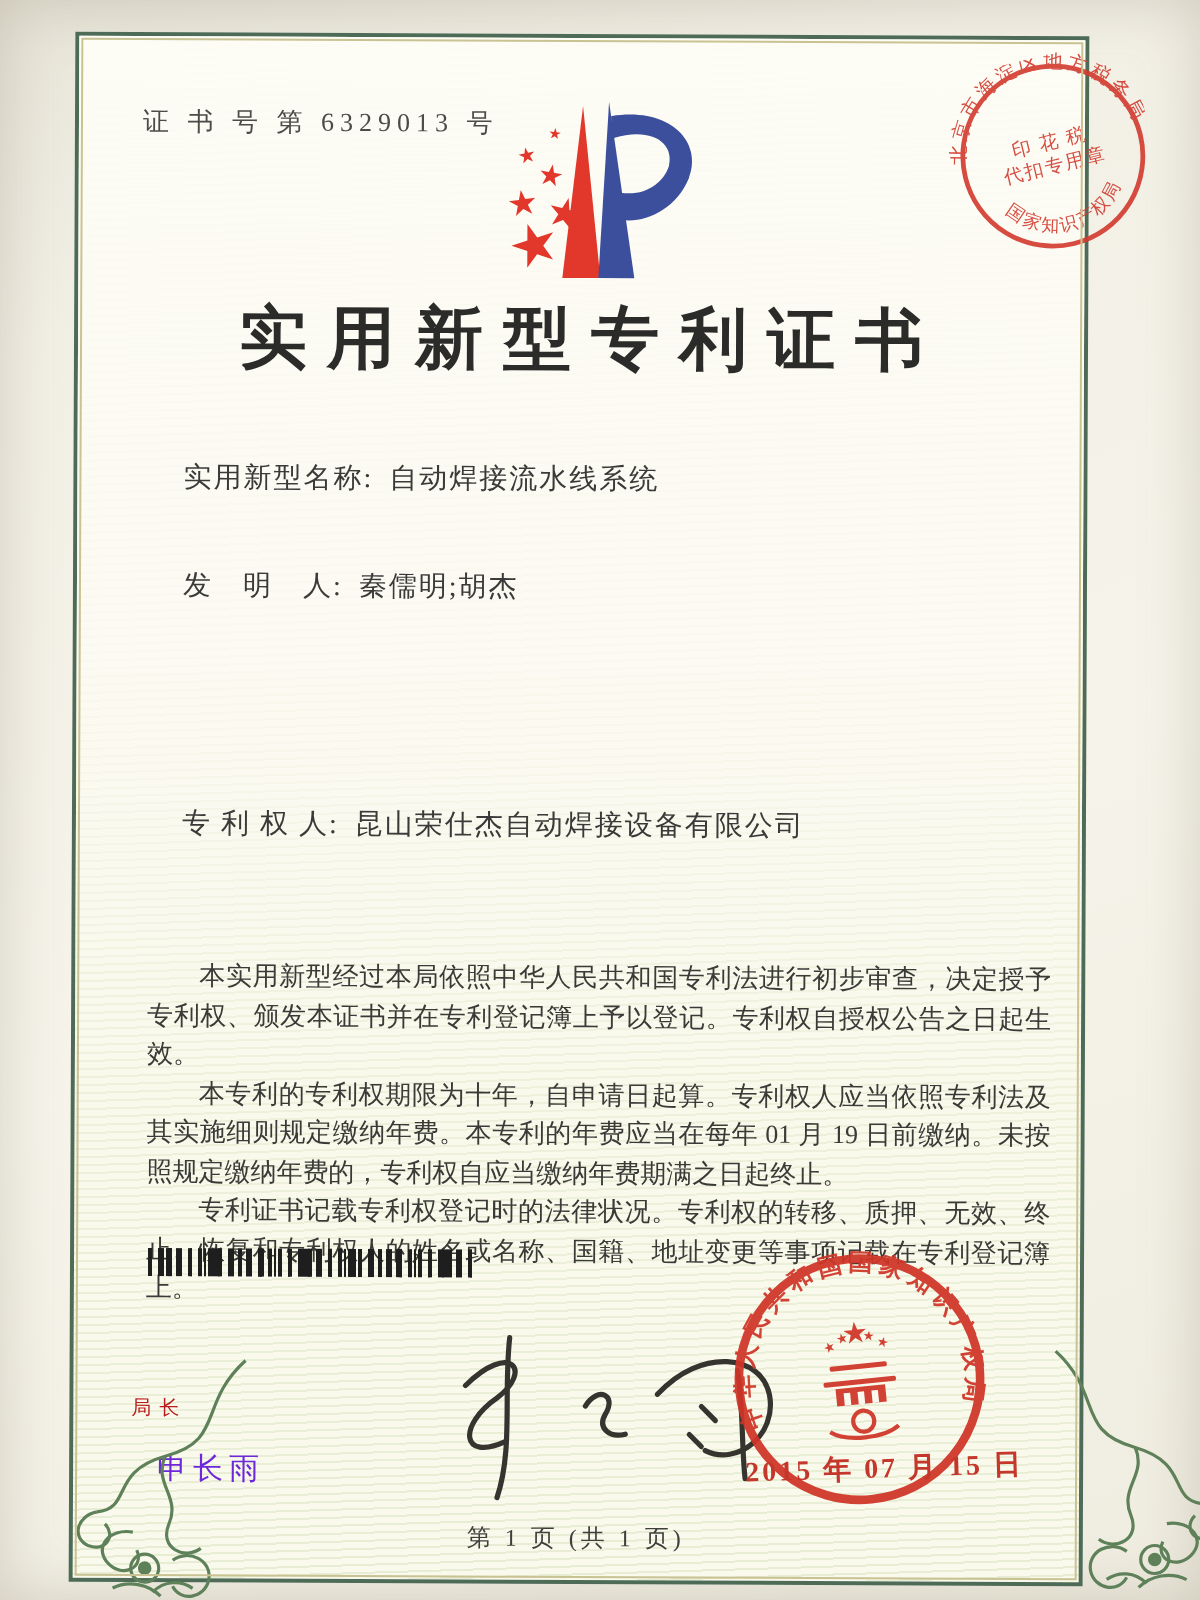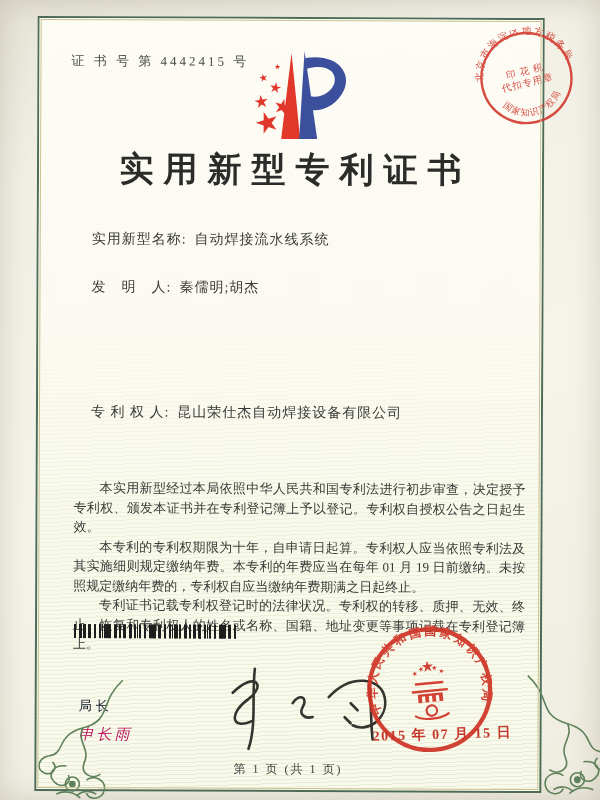--- a/index.html
+++ b/index.html
@@ -42,39 +42,39 @@
   .title{
     position:absolute;left:0;right:0;top:128px;margin:0;
     text-align:center;font-size:34px;font-weight:600;color:#2b2b29;
     letter-spacing:10px;text-indent:10px;white-space:nowrap;
   }
   .field-row{
     position:absolute;left:36px;white-space:nowrap;
     font-size:14px;color:#3a3a38;letter-spacing:1px;
   }
   .field-row .lbl{margin-right:8px;margin-left:17px;}
-  .f0{top:212px}.f1{top:260px}.f2{top:297px}.f3{top:344px}.f4{top:385px}.f5{top:432px}
+  .f0{top:212px}.f1{top:266px}.f2{top:297px}.f3{top:344px}.f4{top:385px}.f5{top:432px}
 
   .body-text{
     position:absolute;left:36px;top:460px;width:452px;
     font-size:13px;line-height:19.5px;color:#39393б;color:#3a3a37;
     text-align:justify;
   }
   .body-text p{margin:0;text-indent:2em;}
 
   .barcode{
     position:absolute;left:37px;top:606px;width:162px;height:14px;
     background-image:
       repeating-linear-gradient(90deg,#1e1e1e 0 2px,rgba(0,0,0,0) 2px 5px),
       repeating-linear-gradient(90deg,#1e1e1e 0 1px,rgba(0,0,0,0) 1px 7px),
       repeating-linear-gradient(90deg,rgba(0,0,0,0) 0 9px,#1e1e1e 9px 12px,rgba(0,0,0,0) 12px 23px);
   }
 
-  .director-title{position:absolute;left:42px;top:679px;font-size:13px;letter-spacing:4px;color:#0f172a;}
-  .director-name{position:absolute;left:42px;top:707px;font-size:15px;letter-spacing:3px;color:#be185d;font-style:italic;}
+  .director-title{position:absolute;left:29px;top:679px;font-size:10px;letter-spacing:4px;color:#b91c1c;}
+  .director-name{position:absolute;left:42px;top:707px;font-size:15px;letter-spacing:3px;color:#6d28d9;}
   .signature{position:absolute;left:168px;top:640px;}
 
   .main-seal{position:absolute;left:326px;top:603px;opacity:.93;}
   .seal-date{
     position:absolute;left:336px;top:706px;
     font-size:14px;font-weight:bold;color:#c4372a;letter-spacing:1.5px;
     transform:rotate(-2deg);white-space:nowrap;
   }
   .tax-stamp{position:absolute;left:437px;top:8px;opacity:.9;}
 
@@ -90,21 +90,21 @@
 <body>
 
 <div class="photo">
   <div class="frame">
     <div class="paper-pattern"></div>
     <div class="paper-tint"></div>
     <div class="frame-inner"></div>
 
     <div class="content">
 
-      <div class="cert-no">证 书 号 第 4442415 号</div>
+      <div class="cert-no">证 书 号 第 6329013 号</div>
 
       <svg class="logo" width="122" height="102" viewBox="0 0 122 102">
         <defs>
           <polygon id="star" points="0,-10 2.25,-3.09 9.51,-3.09 3.63,1.18 5.88,8.09 0,3.82 -5.88,8.09 -3.63,1.18 -9.51,-3.09 -2.25,-3.09"></polygon>
         </defs>
         <polygon points="61,8 70,94 51,94" fill="#e2382c"></polygon>
         <polygon points="74,6 87,94 69,94" fill="#3c4f9d"></polygon>
         <path d="M75,13 C106,8 121,27 114,44 C107,61 89,68 77,64 L75,50 C90,55 101,47 104,38 C107,26 95,18 76,24 Z" fill="#3c4f9d"></path>
         <use href="#star" transform="translate(37,78) scale(1.15) rotate(-18)" fill="#e2382c"></use>
         <use href="#star" transform="translate(52,62) scale(0.82) rotate(14)" fill="#e2382c"></use>

